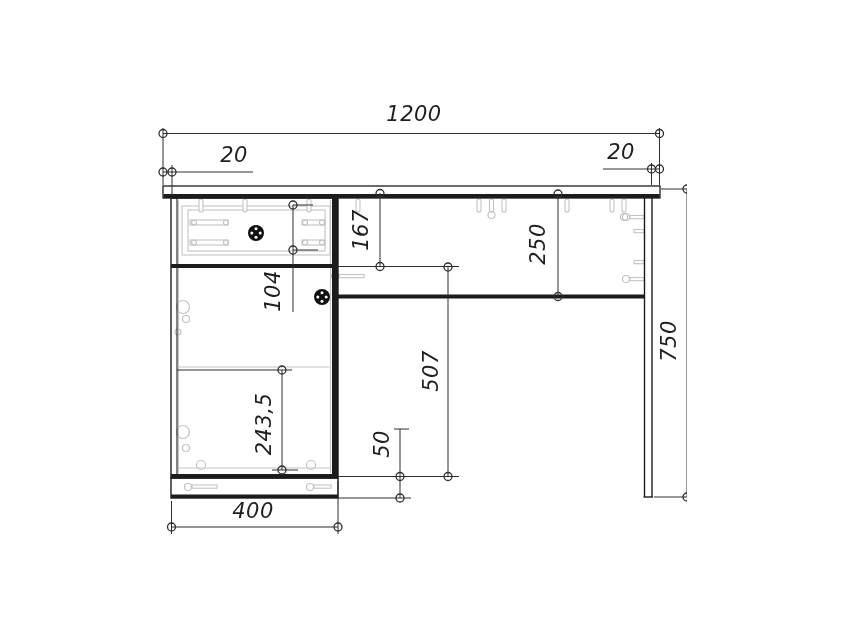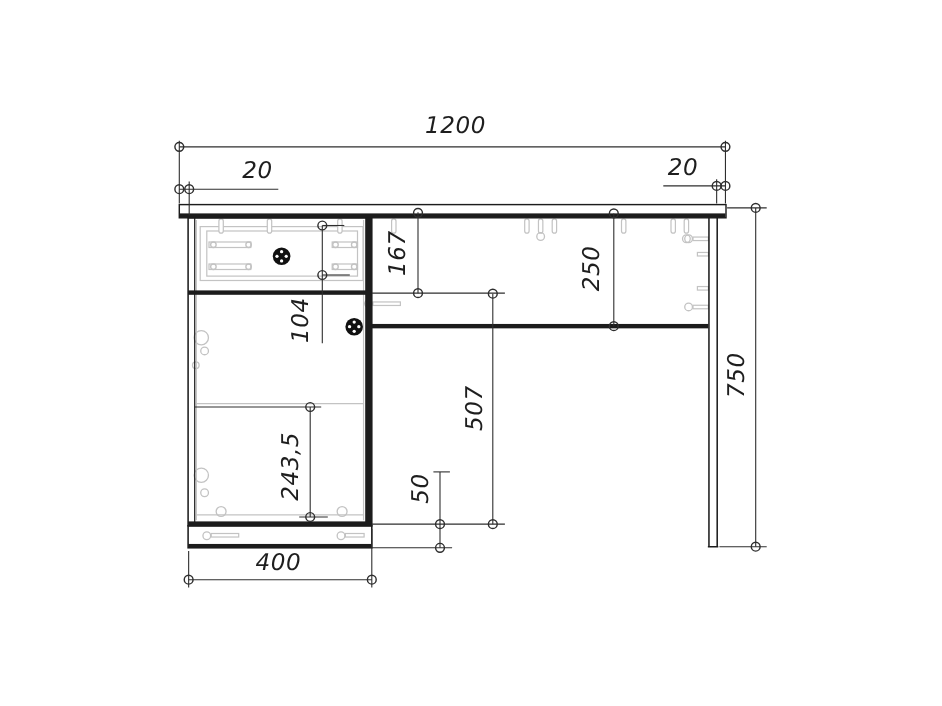--- a/index.html
+++ b/index.html
@@ -1,19 +1,19 @@
 <!DOCTYPE html>
 <html style="--bg: #ffffff; --main: #1c1c1c; --dim: #2e2e2e; --lt: #c3c3c3; --knob: #111111;"><head>
 <meta charset="utf-8">
 <style>
   :root{
     --bg:#ffffff; --main:#1c1c1c; --dim:#2e2e2e; --lt:#c3c3c3; --knob:#111111;
   }
   html,body{margin:0;padding:0;background:var(--bg);}
-  .stage{position:relative;width:856px;height:642px;background:var(--bg);overflow:hidden;
+  .stage{position:relative;width:687px;height:642px;background:var(--bg);overflow:hidden;
          font-family:"DejaVu Sans",sans-serif;}
   svg{display:block}
   .ln{stroke:var(--main);stroke-width:1.4;fill:none}
   .ln-thin{stroke:var(--main);stroke-width:1.1;fill:none}
   .band{fill:var(--main);stroke:none}
   .panel{fill:#ffffff;stroke:var(--main);stroke-width:1.3}
   .dimln{stroke:var(--dim);stroke-width:1;fill:none}
   .dimc{fill:none;stroke:var(--dim);stroke-width:1.3}
   .lt{stroke:var(--lt);stroke-width:1.1;fill:none}
   .ltf{fill:none;stroke:var(--lt);stroke-width:1.1}

